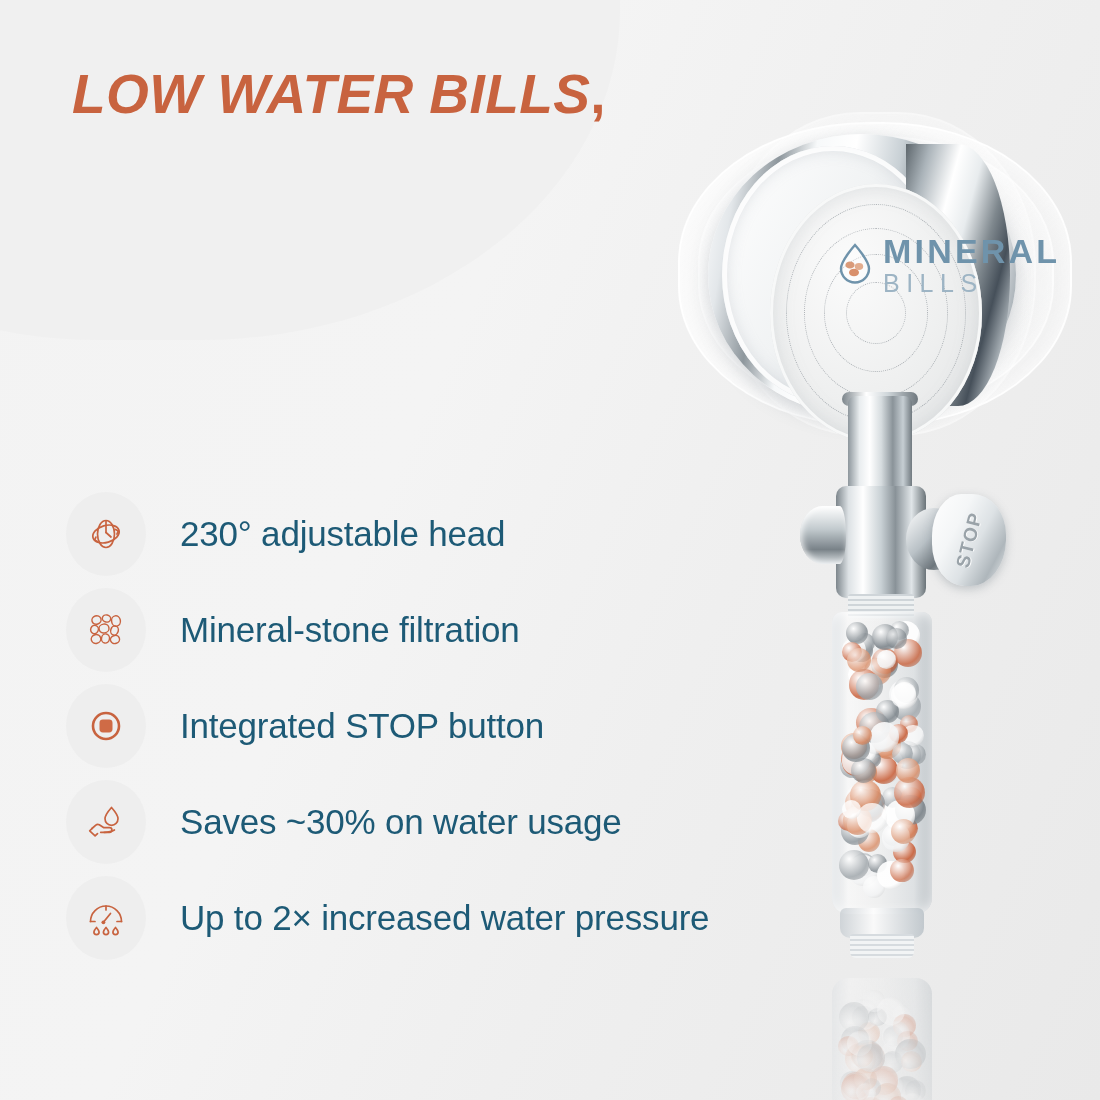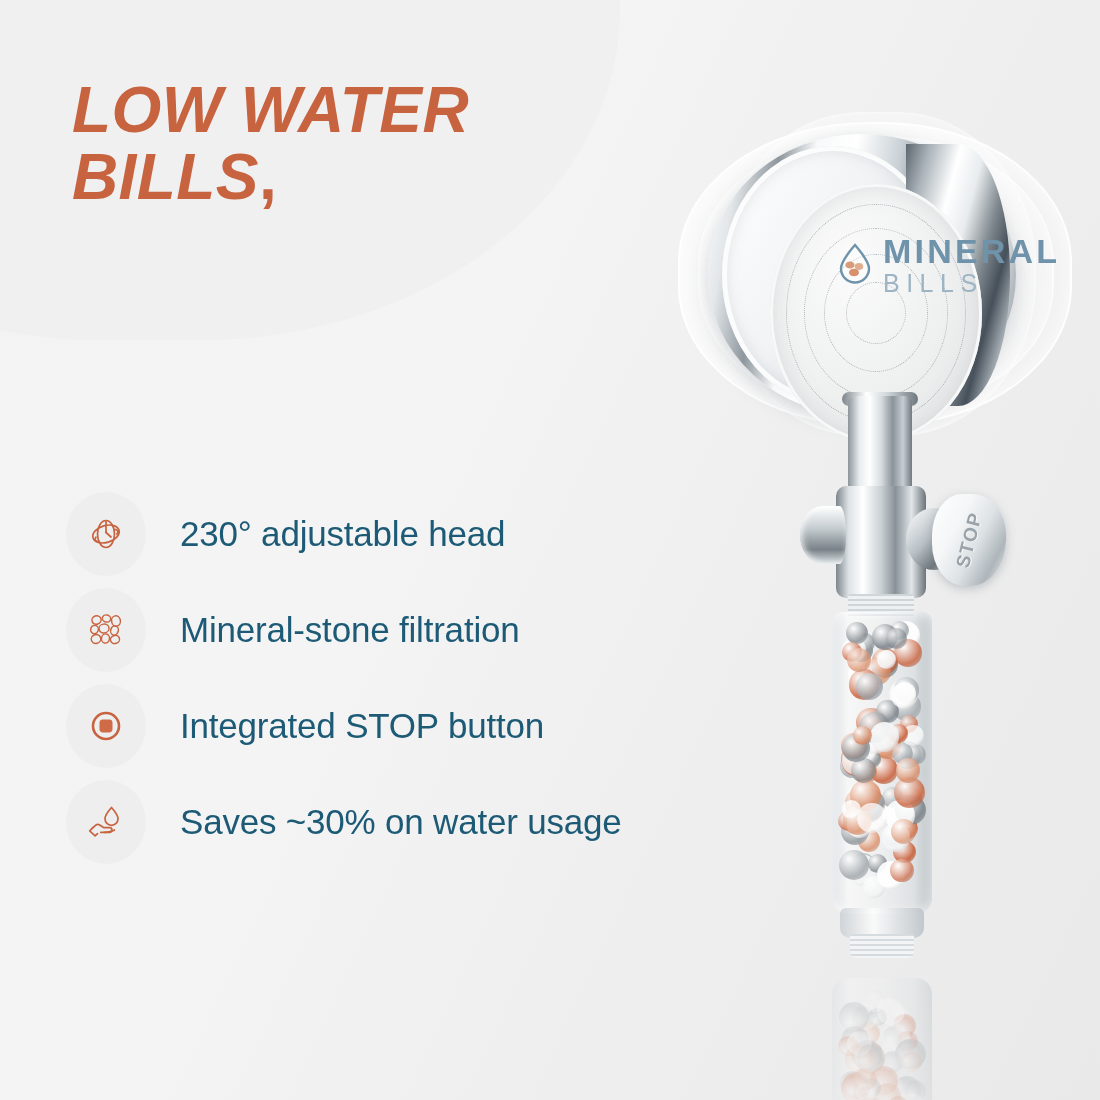--- a/index.html
+++ b/index.html
@@ -24,21 +24,21 @@
     background:linear-gradient(180deg,#f0f0f0 0%,#f0f0f0 62%,rgba(240,240,240,0) 100%);
     border-radius:0 0 460px 300px/0 0 300px 200px;
   }
 
   
   .headline{position:absolute;left:72px;top:66px;width:560px;}
   .hl-line{
     color:#c8633f;line-height:1.04;letter-spacing:.2px;
     font-size:47px;font-weight:400;
   }
-  .hl-line.strong{font-weight:700;font-style:italic;font-size:64px;letter-spacing:.4px;margin-top:11px;}
+  .hl-line.strong{font-weight:700;font-style:italic;font-size:55px;letter-spacing:.4px;}
   .hl-comma{font-style:normal;font-weight:700;}
 
   
   .features{position:absolute;left:66px;top:492px;width:700px;}
   .feat{display:flex;align-items:center;margin-bottom:12px;min-height:84px;}
   .feat-badge{
     width:80px;height:84px;border-radius:50%;
     background:#eeeeee;flex:0 0 80px;
     display:flex;align-items:center;justify-content:center;
   }
@@ -270,20 +270,38 @@
             <path d="M27.5 7.5c0 0 6.5 7.3 6.5 11.3a6.5 6.5 0 0 1-13 0c0-4 6.5-11.3 6.5-11.3z"></path>
             <path d="M8 28.5l3.8-3.4c1-.9 2.4-1 3.5-.3l4.6 2.9h5.6c1.3 0 2.4 1 2.4 2.3 0 1.3-1.1 2.3-2.4 2.3h-8.8"></path>
             <path d="M8 28.5l-2.3 2.3 5.4 5 2.4-2.2"></path>
             <path d="M20.2 32.3c3.6 0 7.6-.6 10.2-2.3"></path>
           </svg>
         </span>
       </div>
       <div class="feat-label">Saves ~30% on water usage</div>
     </div>
 
+    <div class="feat">
+      <div class="feat-badge">
+        <span>
+          <svg width="44" height="44" viewBox="0 0 44 44" fill="none" stroke="#c8633f" stroke-width="1.7" stroke-linecap="round" stroke-linejoin="round">
+            <path d="M6.5 25.5a15.5 15.5 0 0 1 31 0"></path>
+            <path d="M6.5 25.5h4.5"></path>
+              <path d="M33 25.5h4.5"></path>
+            <path d="M22 10v4"></path>
+            <path d="M26.5 17.5L20 25.5"></path>
+            <circle cx="19.4" cy="26.3" r="1.9" fill="#c8633f" stroke="none"></circle>
+            <path d="M12.5 31.5c0 0 2.6 3 2.6 4.5a2.6 2.6 0 0 1-5.2 0c0-1.5 2.6-4.5 2.6-4.5z"></path>
+            <path d="M22 31.5c0 0 2.6 3 2.6 4.5a2.6 2.6 0 0 1-5.2 0c0-1.5 2.6-4.5 2.6-4.5z"></path>
+            <path d="M31.5 31.5c0 0 2.6 3 2.6 4.5a2.6 2.6 0 0 1-5.2 0c0-1.5 2.6-4.5 2.6-4.5z"></path>
+          </svg>
+        </span>
+      </div>
+      <div class="feat-label">Up to 2× increased water pressure</div>
+    </div>
 
   </div>
 
   <div class="product">
 
     <div class="halo h3"></div>
     <div class="halo"></div>
     <div class="halo h2"></div>
 
     <div class="bezel">

